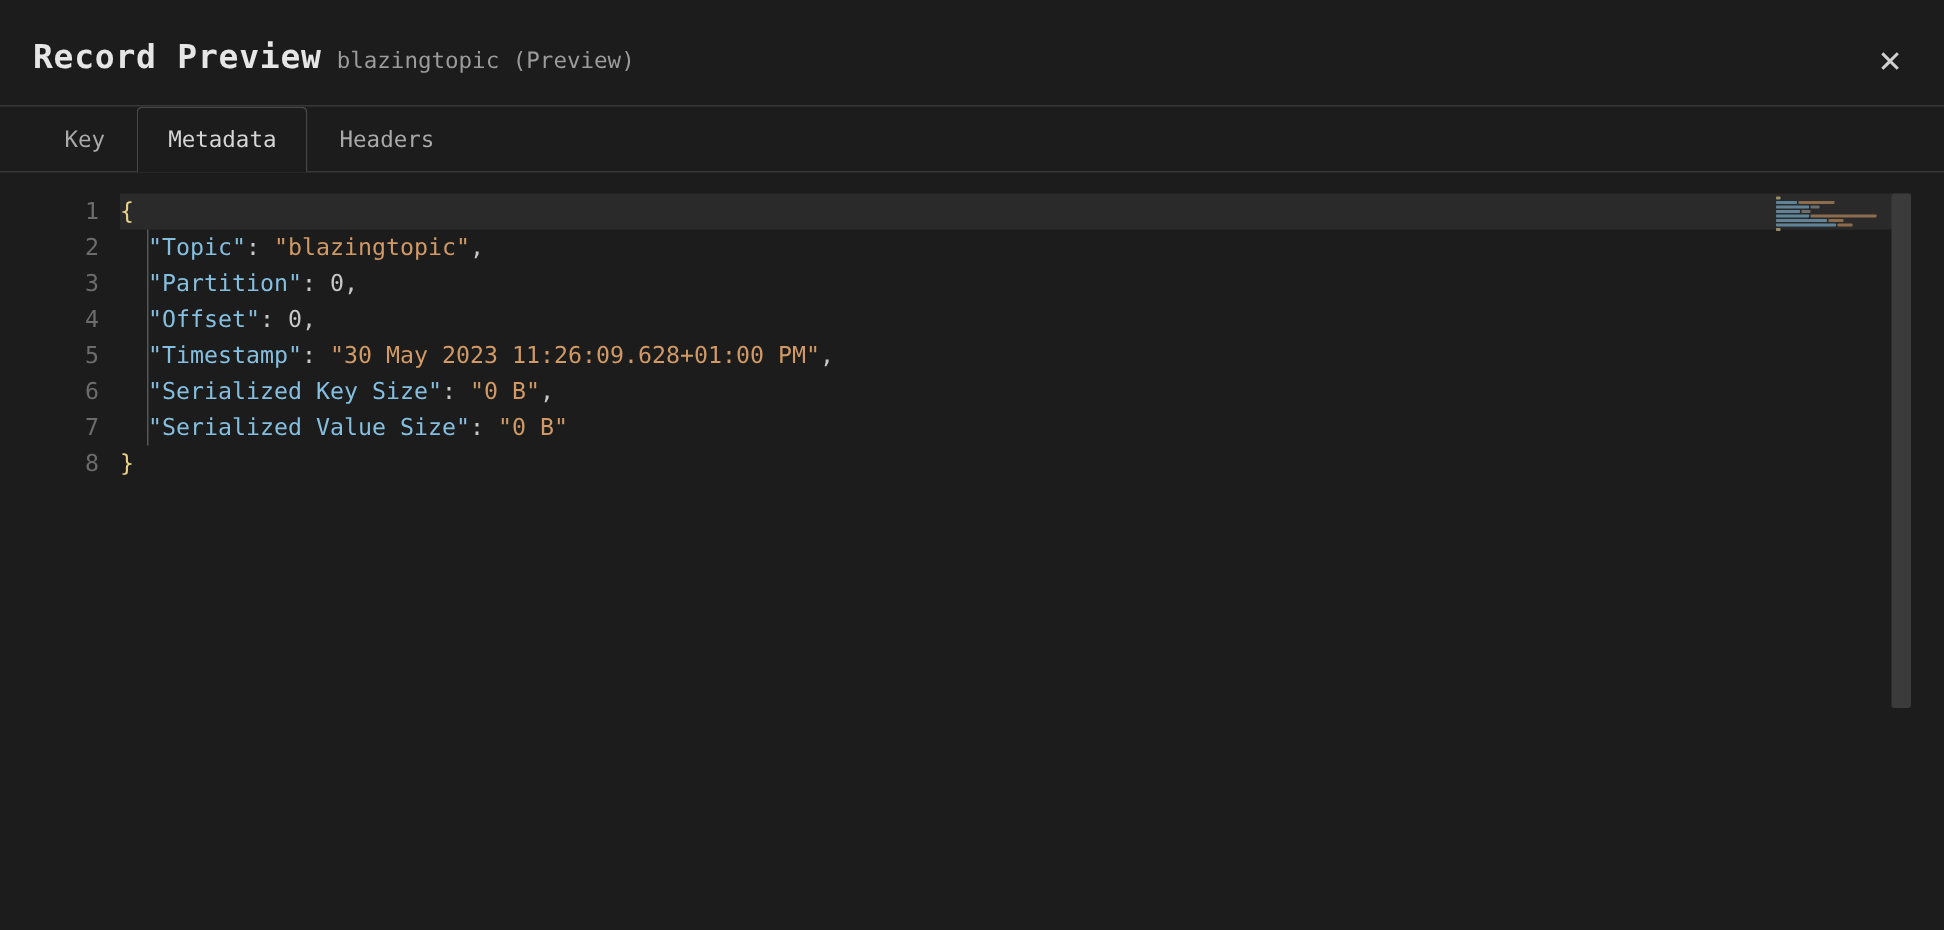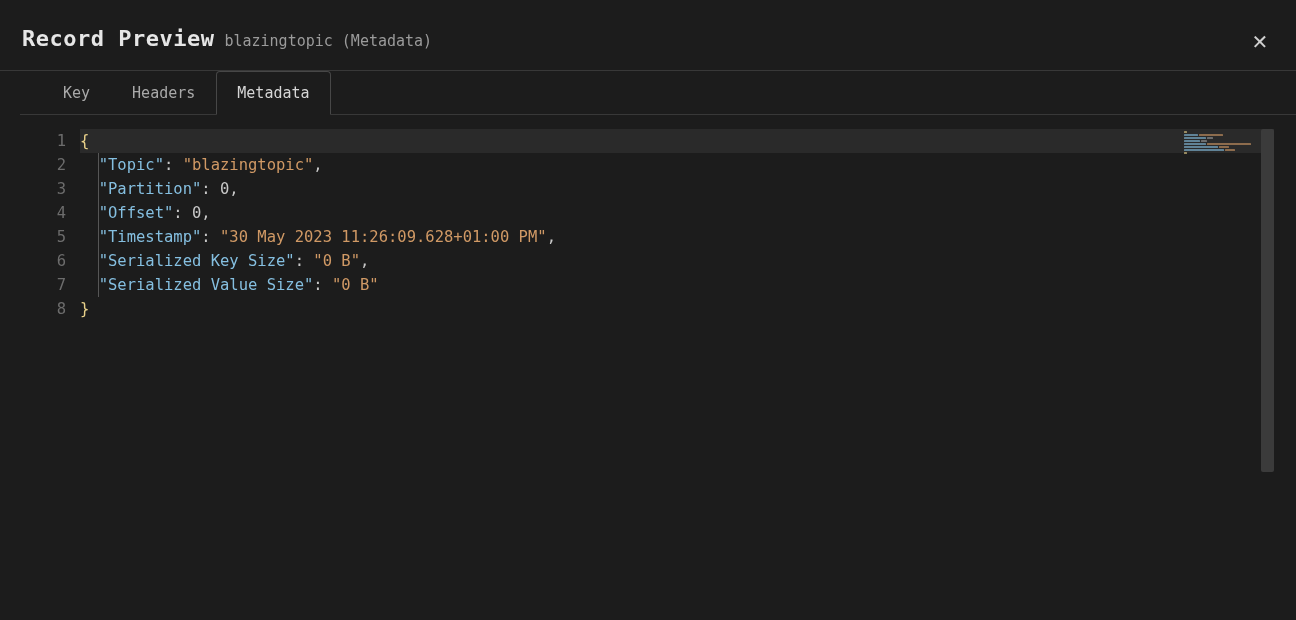--- a/index.html
+++ b/index.html
@@ -46,21 +46,20 @@
       line-height: 28px;
       text-align: center;
       margin-top: 8px;
     }
     .tabs {
       display: flex;
       align-items: stretch;
       padding: 0 22px;
       border-bottom: 1px solid #383838;
       height: 44px;
-      margin-left: 20px;
     }
     .tab {
       padding: 0 20px;
       display: flex;
       align-items: center;
       color: #a9a9a9;
       font-size: 15px;
       cursor: pointer;
       border: 1px solid transparent;
       border-bottom: none;
@@ -169,36 +168,36 @@
       background: #3b3b3b;
       border-radius: 2px;
     }
   </style>
 </head>
 <body>
 
 <div class="header">
   <div class="header-left">
     <span class="title">Record Preview</span>
-    <span class="subtitle" id="subtitle-slot">blazingtopic (Metadata)</span>
+    <span class="subtitle" id="subtitle-slot">blazingtopic (Preview)</span>
   </div>
   <button class="close-btn">
     <span>✕</span>
   </button>
 </div>
 
 <div class="tabs" id="tabs-slot">
     <div class="tab">
       <span>Key</span>
     </div>
+    <div class="tab active">
+      <span>Metadata</span>
+    </div>
     <div class="tab">
       <span>Headers</span>
-    </div>
-    <div class="tab active">
-      <span>Metadata</span>
     </div>
   </div>
 
 <div class="editor-wrap">
   <div class="editor">
     <div class="gutter" id="gutter-slot">
         <div class="ln">1</div>
         <div class="ln">2</div>
         <div class="ln">3</div>
         <div class="ln">4</div>

